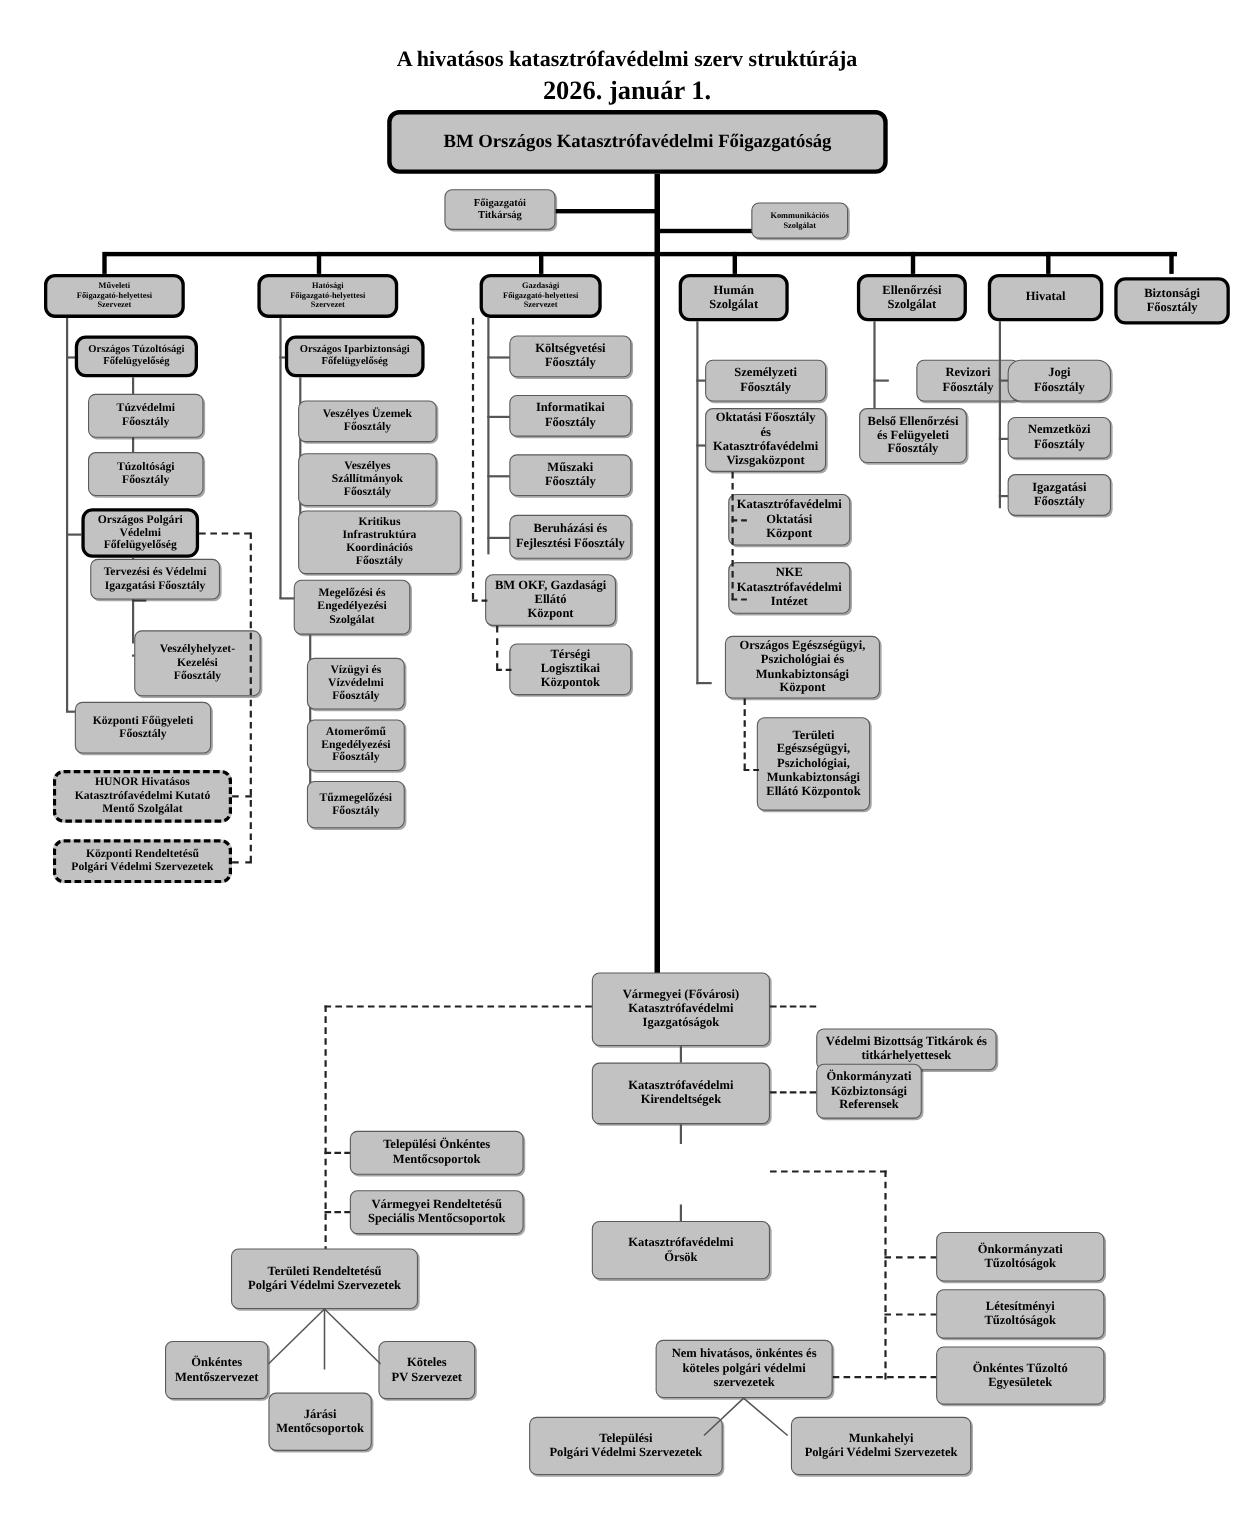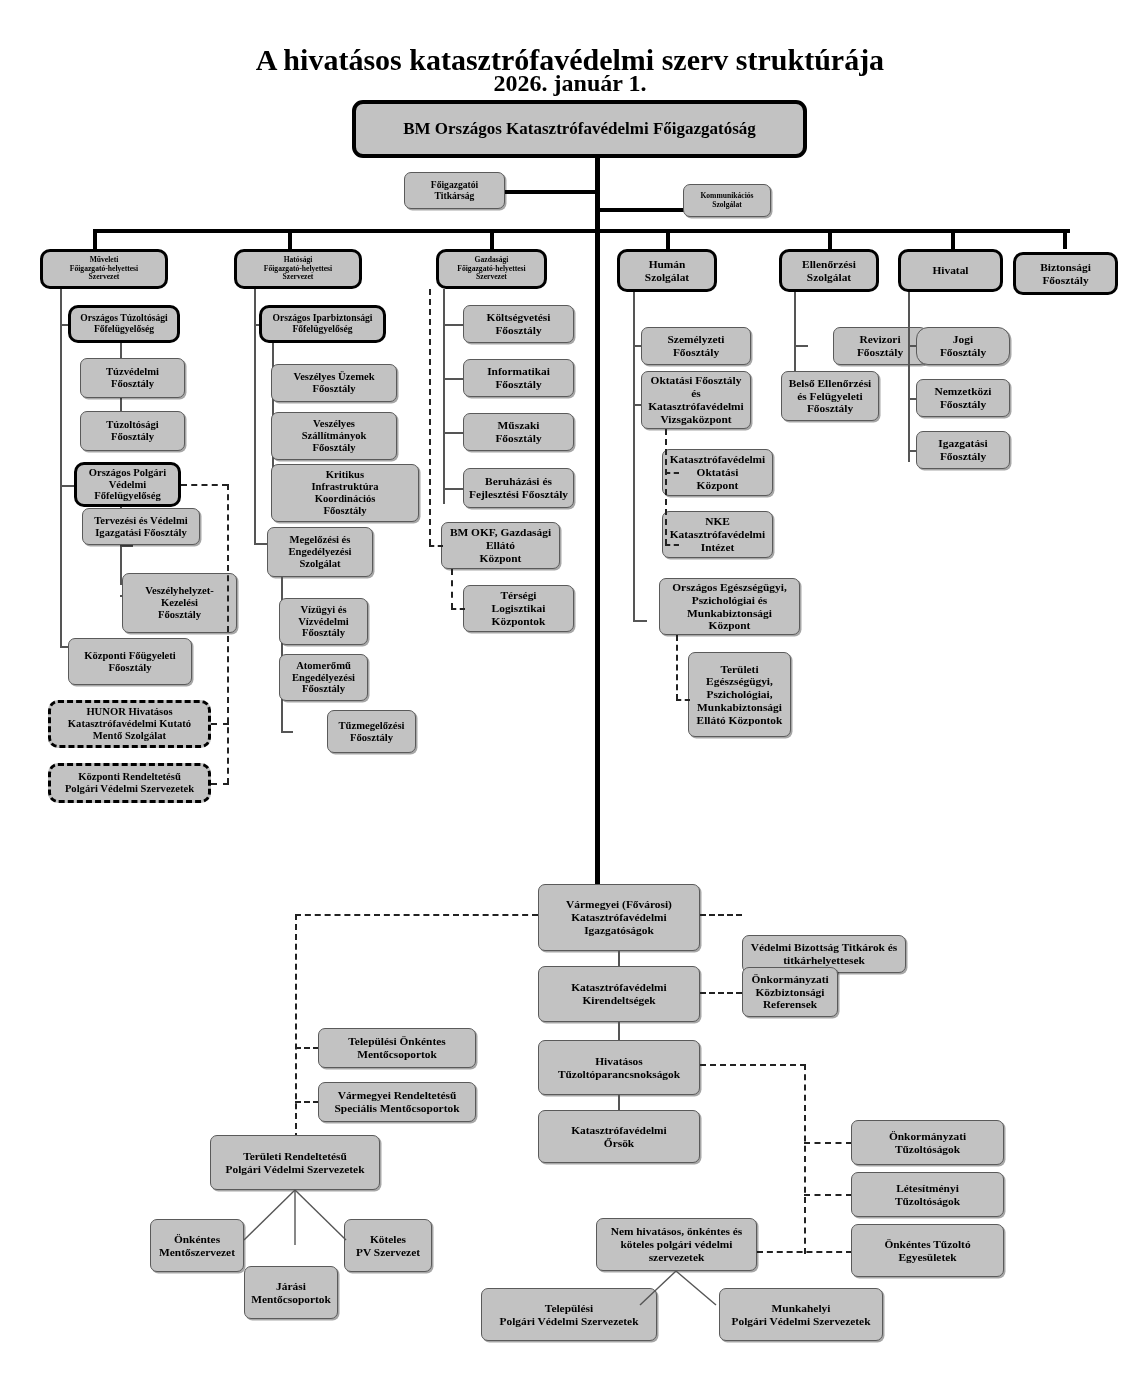--- a/index.html
+++ b/index.html
@@ -1,21 +1,21 @@
 <!DOCTYPE html>
 <html><head>
 <meta charset="utf-8">
 <style>
   html,body{margin:0;padding:0;background:#fff;}
   body{width:1140px;height:1383px;position:relative;
        font-family:"Liberation Serif", serif;overflow:hidden;}
   #stage{position:absolute;left:0;top:0;width:1140px;height:1383px;}
 
   .ttl{position:absolute;width:100%;text-align:center;font-weight:bold;}
-  #title1{top:43px;font-size:30px;}
+  #title1{top:43px;font-size:20px;}
   #title2{top:70px;font-size:24px;}
 
   
   .nd{position:absolute;box-sizing:border-box;background:#c2c2c2;
       border:1.4px solid #5a5a5a;border-radius:7px;
       display:flex;align-items:center;justify-content:center;text-align:center;
       font-weight:bold;line-height:1.12;color:#000;padding:1px 3px;
       box-shadow:1.5px 1.5px 0 rgba(0,0,0,.35);}
   .nd.bold{border:3.4px solid #000;border-radius:10px;box-shadow:none;}
   .nd.dash{border:3px dashed #000;border-radius:10px;box-shadow:none;}
@@ -112,21 +112,21 @@
   <div class="nd f10" style="left:271px;top:464px;width:148px;height:58px;">Kritikus<br>Infrastruktúra<br>Koordinációs<br>Főosztály</div>
 
   <div class="nd f10" style="left:267px;top:527px;width:106px;height:50px;">Megelőzési és<br>Engedélyezési<br>Szolgálat</div>
   <div class="ln thin" style="left:281px;top:577px;width:2px;height:156px;"></div>
   <div class="ln thin" style="left:281px;top:621px;width:12px;height:2px;"></div>
   <div class="ln thin" style="left:281px;top:677px;width:12px;height:2px;"></div>
   <div class="ln thin" style="left:281px;top:731px;width:12px;height:2px;"></div>
 
   <div class="nd f10" style="left:279px;top:598px;width:89px;height:47px;">Vízügyi és<br>Vízvédelmi<br>Főosztály</div>
   <div class="nd f10" style="left:279px;top:654px;width:89px;height:47px;">Atomerőmű<br>Engedélyezési<br>Főosztály</div>
-  <div class="nd f10" style="left:279px;top:710px;width:89px;height:43px;margin-left:48px;">Tűzmegelőzési<br>Főosztály</div>
+  <div class="nd f10" style="left:279px;top:710px;width:89px;height:43px;">Tűzmegelőzési<br>Főosztály</div>
 
   <div class="nd bold f7" style="left:436px;top:249px;width:111px;height:40px;">Gazdasági<br>Főigazgató-helyettesi<br>Szervezet</div>
   <div class="ln thin" style="left:443px;top:289px;width:2px;height:215px;"></div>
   <div class="ln thin" style="left:443px;top:324px;width:22px;height:2px;"></div>
   <div class="ln thin" style="left:443px;top:378px;width:22px;height:2px;"></div>
   <div class="ln thin" style="left:443px;top:432px;width:22px;height:2px;"></div>
   <div class="ln thin" style="left:443px;top:488px;width:22px;height:2px;"></div>
 
   <div class="nd f11" style="left:463px;top:305px;width:111px;height:38px;">Költségvetési<br>Főosztály</div>
   <div class="nd f11" style="left:463px;top:359px;width:111px;height:38px;">Informatikai<br>Főosztály</div>
@@ -181,21 +181,20 @@
 
   <div class="nd f11" style="left:538px;top:884px;width:162px;height:67px;">Vármegyei (Fővárosi)<br>Katasztrófavédelmi<br>Igazgatóságok</div>
   <div class="nd f11" style="left:742px;top:895px;width:164px;height:38px;margin-top:40px;">Védelmi Bizottság Titkárok és<br>titkárhelyettesek</div>
   <div class="dl dlh" style="left:700px;top:914px;width:42px;height:0;"></div>
 
   <div class="nd f11" style="left:538px;top:966px;width:162px;height:56px;">Katasztrófavédelmi<br>Kirendeltségek</div>
   <div class="ln thin" style="left:618px;top:951px;width:2px;height:15px;"></div>
   <div class="nd f11" style="left:742px;top:967px;width:96px;height:50px;">Önkormányzati<br>Közbiztonsági<br>Referensek</div>
   <div class="dl dlh" style="left:700px;top:992px;width:42px;height:0;"></div>
 
-  <div class="nd f11" style="left:538px;top:1040px;width:162px;height:55px;">Hivatásos<br>Tűzoltóparancsnokságok</div>
   <div class="ln thin" style="left:618px;top:1022px;width:2px;height:18px;"></div>
 
   <div class="nd f11" style="left:538px;top:1110px;width:162px;height:53px;">Katasztrófavédelmi<br>Őrsök</div>
   <div class="ln thin" style="left:618px;top:1095px;width:2px;height:15px;"></div>
 
   <div class="dl dlh" style="left:700px;top:1064px;width:106px;height:0;"></div>
   <div class="dl dlv" style="left:804px;top:1064px;width:0;height:190px;"></div>
   <div class="dl dlh" style="left:804px;top:1142px;width:48px;height:0;"></div>
   <div class="dl dlh" style="left:804px;top:1194px;width:48px;height:0;"></div>
   <div class="dl dlh" style="left:757px;top:1251px;width:95px;height:0;"></div>

